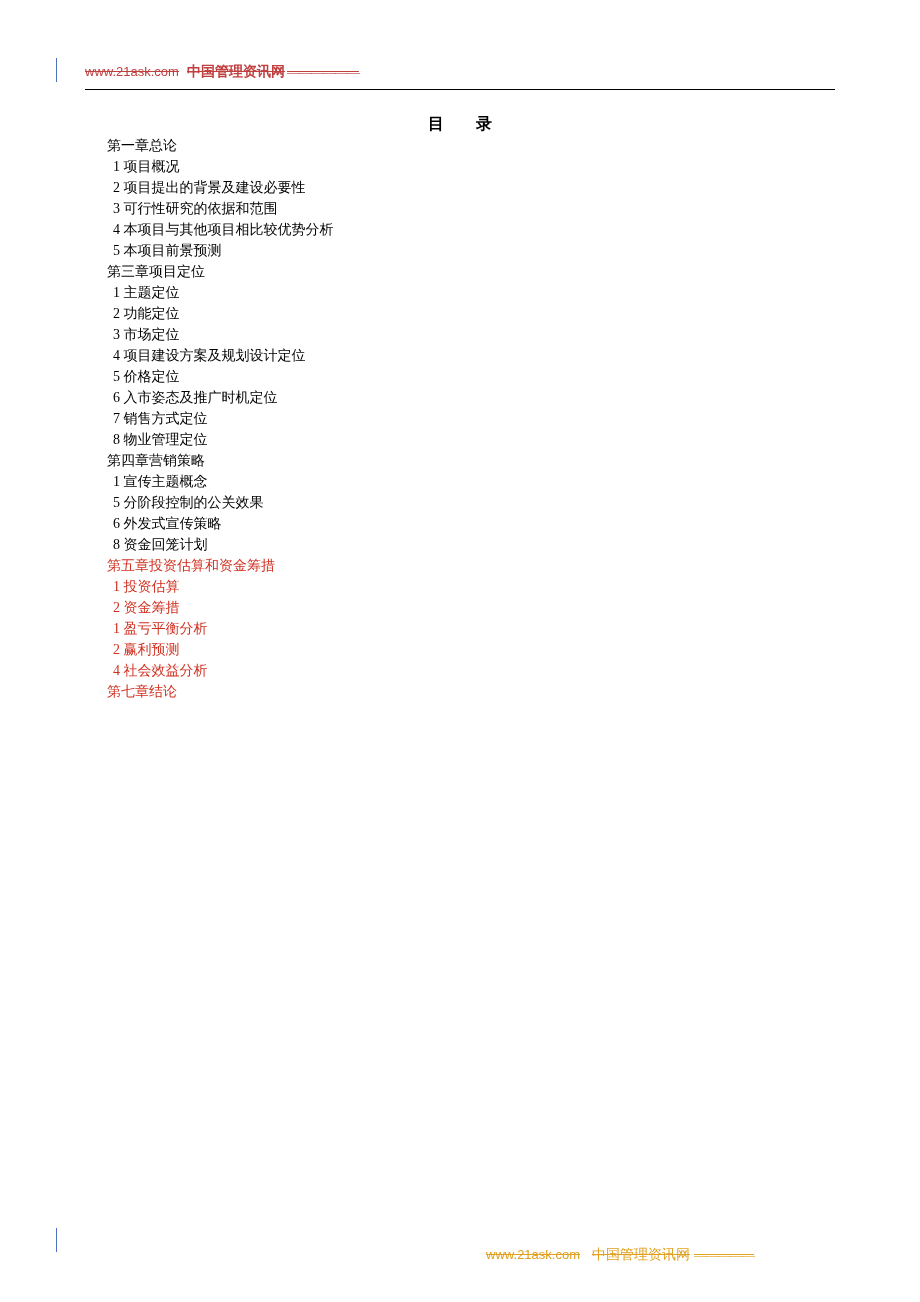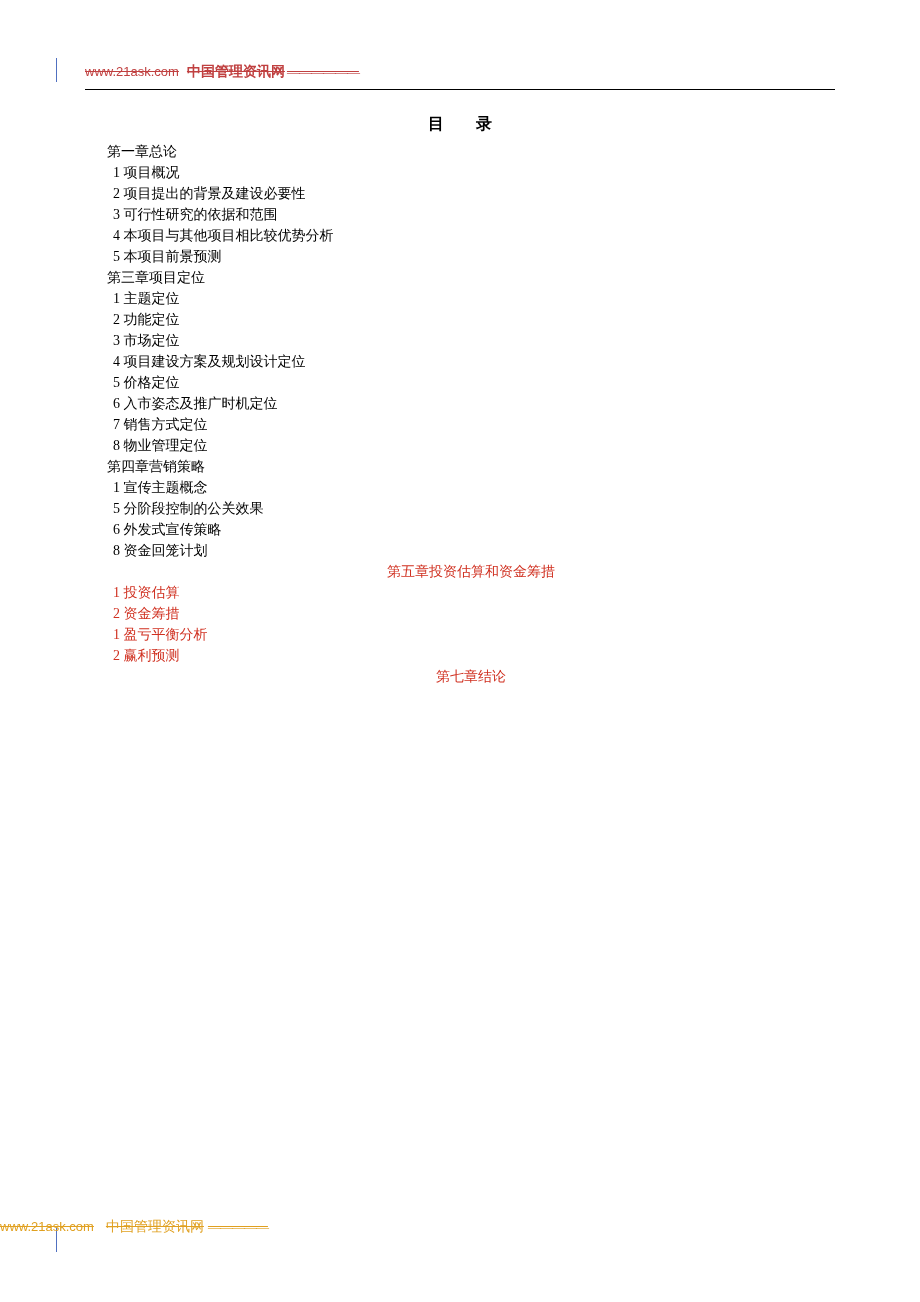--- a/index.html
+++ b/index.html
@@ -37,34 +37,34 @@
     .hr-line {
       border: none;
       border-top: 1.5px solid #000;
       margin-top: 8px;
       margin-bottom: 24px;
     }
     .title {
       text-align: center;
       font-size: 16px;
       font-weight: bold;
-      margin-bottom: 6px;
+      margin-bottom: 0;
     }
     .title span { display: inline-block; }
     .toc { font-size: 14px; line-height: 1.5; }
     .chap { color: #000; margin-left: 22px; }
-    .chap.red { color: #d03020; text-align: center; }
+    .chap.red { color: #d03020; }
     .sub { padding-left: 28px; color: #000; }
     .sub.red { color: #d03020; }
     .footer {
       position: absolute;
-      bottom: 66px;
+      bottom: 38px;
       left: 0;
       width: 754px;
-      text-align: left;
+      text-align: right;
     }
     .footer-link {
       color: #e0a020;
       font-size: 13px;
       text-decoration: line-through;
       font-family: Arial, sans-serif;
     }
     .footer-text {
       color: #e0a020;
       font-size: 14px;
@@ -130,20 +130,21 @@
     <div class="chap">第四章营销策略</div>
     <div class="sub">1 宣传主题概念</div>
     <div class="sub">5 分阶段控制的公关效果</div>
     <div class="sub">6 外发式宣传策略</div>
     <div class="sub">8 资金回笼计划</div>
     <div class="chap red">第五章投资估算和资金筹措</div>
     <div class="sub red">1 投资估算</div>
     <div class="sub red">2 资金筹措</div>
     <div class="sub red">1 盈亏平衡分析</div>
     <div class="sub red">2 赢利预测</div>
+    <div class="sub red">4 社会效益分析</div>
     <div class="chap red">第七章结论</div>
   </div>
 
 <div class="footer">
   <span class="footer-link">www.21ask.com</span>
   <span>&nbsp;</span>
   <span class="footer-text">中国管理资讯网</span>
   <span class="footer-dash">—————</span>
 </div>
 

